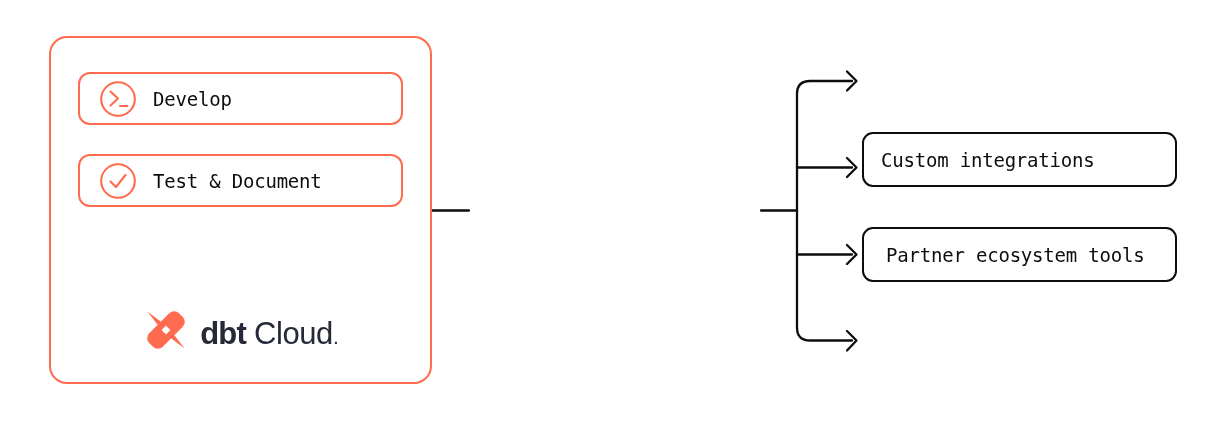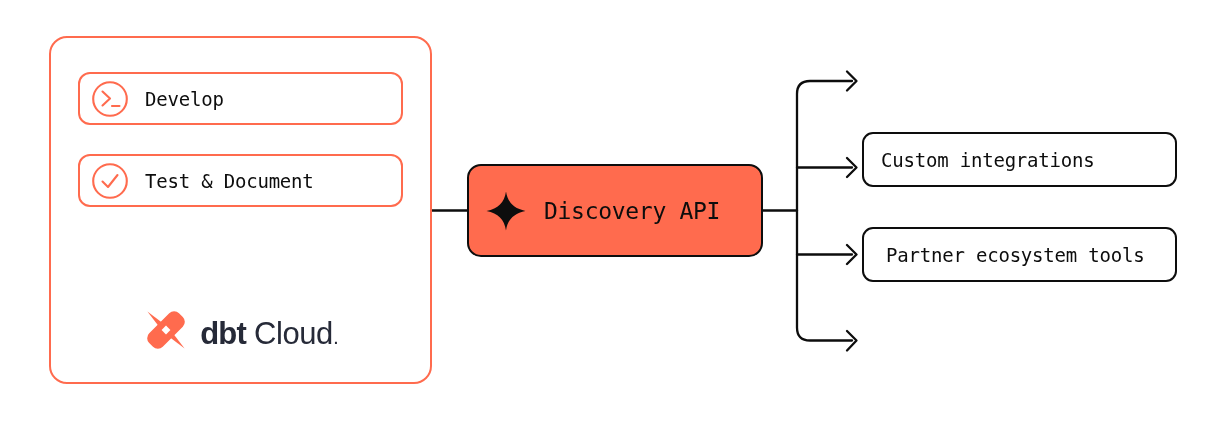--- a/index.html
+++ b/index.html
@@ -26,21 +26,21 @@
     left:49px;top:36px;width:383px;height:348px;
     border:2px solid var(--accent);
     border-radius:18px;
     background:var(--background);
   }
   .stage{
     position:absolute;left:27px;width:325px;height:53px;
     border:2px solid var(--accent);
     border-radius:12px;
     display:flex;align-items:center;
-    padding-left:12px;gap:17px;
+    padding-left:20px;gap:17px;
     background:var(--background);
   }
   .stage-1{top:34px;} .stage-2{top:116px;} .stage-3{top:194px;}
   .stage-label{
     font-size:19px;font-weight:500;color:var(--ink);
     white-space:nowrap;letter-spacing:-0.2px;
   }
   .stage-icon{display:flex;width:36px;height:36px;flex:0 0 auto;}
 
   .logo-row{
@@ -138,28 +138,20 @@
         <path d="M12 9.7 L14.3 12 L12 14.3 L9.7 12 Z" fill="#ffffff"></path>
       </svg>
       <span class="wordmark">
         <span class="wm-bold">dbt</span>
         <span class="wm-reg">Cloud</span>
         <span class="wm-dot">.</span>
       </span>
     </div>
   </div>
 
-  <div class="node hub">
-    <span class="stage-icon" style="width:42px;height:42px">
-      <svg viewBox="0 0 42 42" width="42" height="42">
-        <path fill="#0d0d0d" d="M21 1.5 C22.7 12.6 28.8 18.5 40.5 21 C28.8 23.5 22.7 29.4 21 40.5 C19.3 29.4 13.2 23.5 1.5 21 C13.2 18.5 19.3 12.6 21 1.5 Z"></path>
-      </svg>
-    </span>
-    <span class="hub-label">Discovery API</span>
-  </div>
 
   <div class="node out out-2">
     <span class="out-label">Custom integrations</span>
   </div>
   <div class="node out out-3">
     <span class="out-label">Partner ecosystem tools</span>
   </div>
 
 </div>
 

